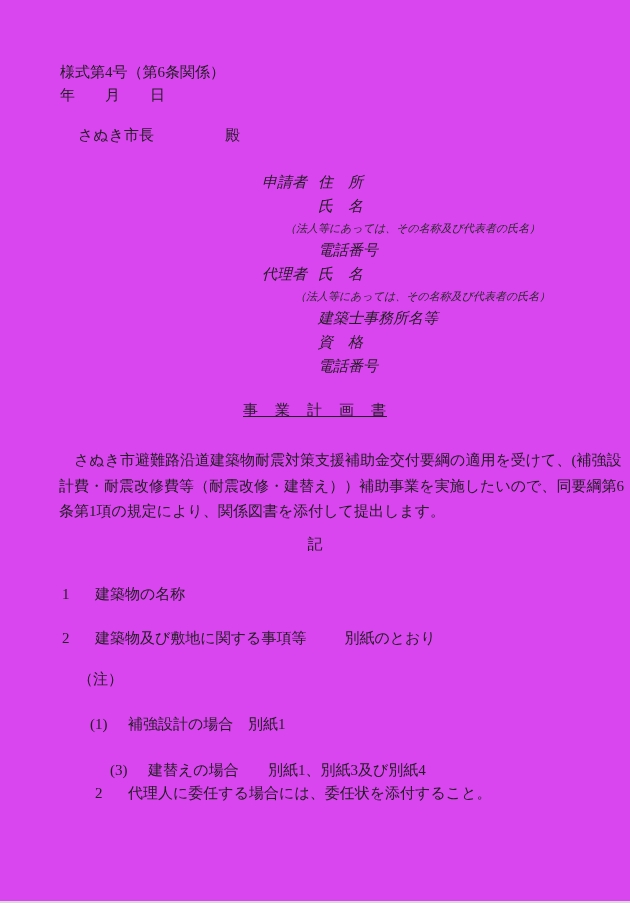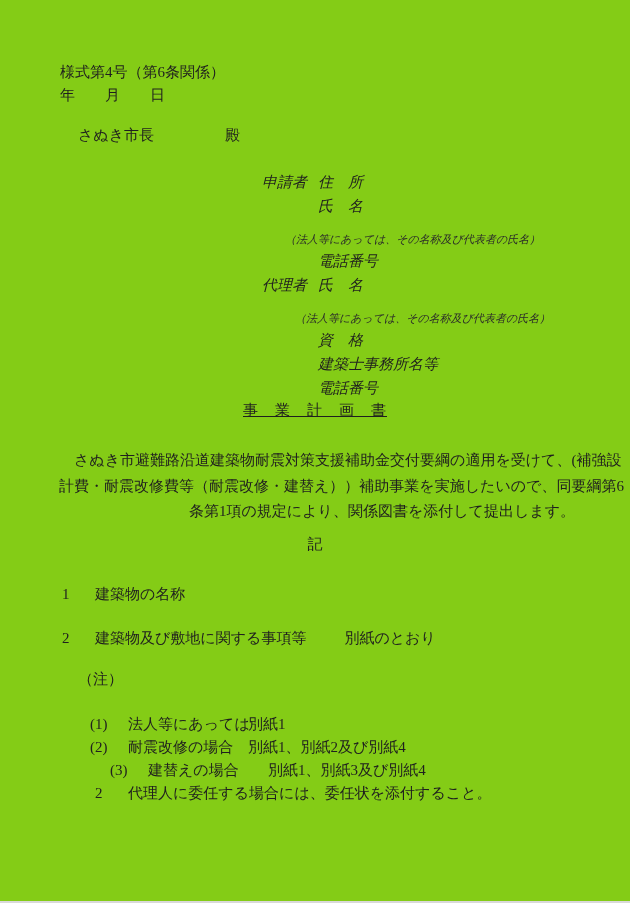--- a/index.html
+++ b/index.html
@@ -6,39 +6,39 @@
   body{
     width:630px;height:903px;
     background:#ffffff;
     font-family:"Liberation Serif","DejaVu Serif",serif;
     color:#1f1f1f;
     -webkit-font-smoothing:antialiased;
   }
   .page{
     position:relative;
     width:630px;height:903px;
-    background:#84cc16;
+    background:#d946ef;
     overflow:hidden;
     font-size:15px;
   }
   .abs{position:absolute;}
   .fs15{font-size:15px;line-height:17px;}
   .form-number{left:60px;top:64px;}
   .date-line{left:60px;top:87px;width:512px;text-align:left;}
   .addressee-line{left:78px;top:127px;}
   .addressee-name{display:inline-block;width:147px;font-family:Liberation Mono, monospace;}
   .party{left:262px;top:174px;width:330px;font-style:italic;}
   .prow{height:24px;line-height:17px;}
   .plabel{display:inline-block;width:56px;}
-  .pnote{height:20px;font-size:11px;line-height:13px;color:#2a2a2a;margin-top:11px;}
+  .pnote{height:20px;font-size:11px;line-height:13px;color:#2a2a2a;}
   .pnote.n1{padding-left:23px;}
   .pnote.n2{padding-left:33px;}
   .doc-title{left:0;top:402px;width:630px;text-align:center;letter-spacing:1px;text-decoration:underline;}
   .body-par{left:59px;top:448px;width:516px;}
-  .body-par div{line-height:25.5px;white-space:nowrap;text-align:right;}
+  .body-par div{line-height:25.5px;white-space:nowrap;}
   .ki{left:0;top:536px;width:630px;text-align:center;}
   .item{left:62px;white-space:nowrap;}
   .item .num{display:inline-block;width:33px;}
   .item-value{margin-left:38px;}
   .notes-label{left:78px;top:671px;}
   .note-line{left:95px;white-space:nowrap;}
   .note-line .num{display:inline-block;width:33px;}
   .case-line{left:90px;white-space:nowrap;}
   .case-line .cnum{display:inline-block;width:38px;}
   .case-line .cname{display:inline-block;width:120px;}
@@ -57,22 +57,22 @@
     <span class="addressee-name">さぬき市長</span><span>殿</span>
   </div>
 
   <div class="abs party">
     <div class="prow"><span class="plabel">申請者</span><span>住　所</span></div>
     <div class="prow"><span class="plabel"></span><span>氏　名</span></div>
     <div class="pnote n1">（法人等にあっては、その名称及び代表者の氏名）</div>
     <div class="prow"><span class="plabel"></span><span>電話番号</span></div>
     <div class="prow"><span class="plabel">代理者</span><span>氏　名</span></div>
     <div class="pnote n2">（法人等にあっては、その名称及び代表者の氏名）</div>
+    <div class="prow"><span class="plabel"></span><span>建築士事務所名等</span></div>
     <div class="prow"><span class="plabel"></span><span>資　格</span></div>
-    <div class="prow"><span class="plabel"></span><span>建築士事務所名等</span></div>
     <div class="prow"><span class="plabel"></span><span>電話番号</span></div>
   </div>
 
   <div class="abs fs15 doc-title">事　業　計　画　書</div>
 
   <div class="abs body-par">
     <div>　さぬき市避難路沿道建築物耐震対策支援補助金交付要綱の適用を受けて、(補強設</div>
     <div>計費・耐震改修費等（耐震改修・建替え））補助事業を実施したいので、同要綱第6</div>
     <div>条第1項の規定により、関係図書を添付して提出します。</div>
   </div>
@@ -84,26 +84,23 @@
   </div>
 
   <div class="abs fs15 item" style="top:630px;">
     <span class="num">2</span><span>建築物及び敷地に関する事項等</span><span class="item-value">別紙のとおり</span>
   </div>
 
   <div class="abs fs15 notes-label">（注）</div>
 
 
   <div class="abs fs15 case-line" style="top:716px;">
-    <span class="cnum">(1)</span><span class="cname">法人等にあっては</span><span>別紙1</span>
+    <span class="cnum">(1)</span><span class="cname">補強設計の場合</span><span>別紙1</span>
   </div>
 
-  <div class="abs fs15 case-line" style="top:739px;">
-    <span class="cnum">(2)</span><span class="cname">耐震改修の場合</span><span>別紙1、別紙2及び別紙4</span>
-  </div>
 
   <div class="abs fs15 case-line" style="top:762px;margin-left:20px;">
     <span class="cnum">(3)</span><span class="cname">建替えの場合</span><span>別紙1、別紙3及び別紙4</span>
   </div>
 
   <div class="abs fs15 note-line" style="top:785px;">
     <span class="num">2</span><span>代理人に委任する場合には、委任状を添付すること。</span>
   </div>
 
   <div class="abs page-edge"></div>

